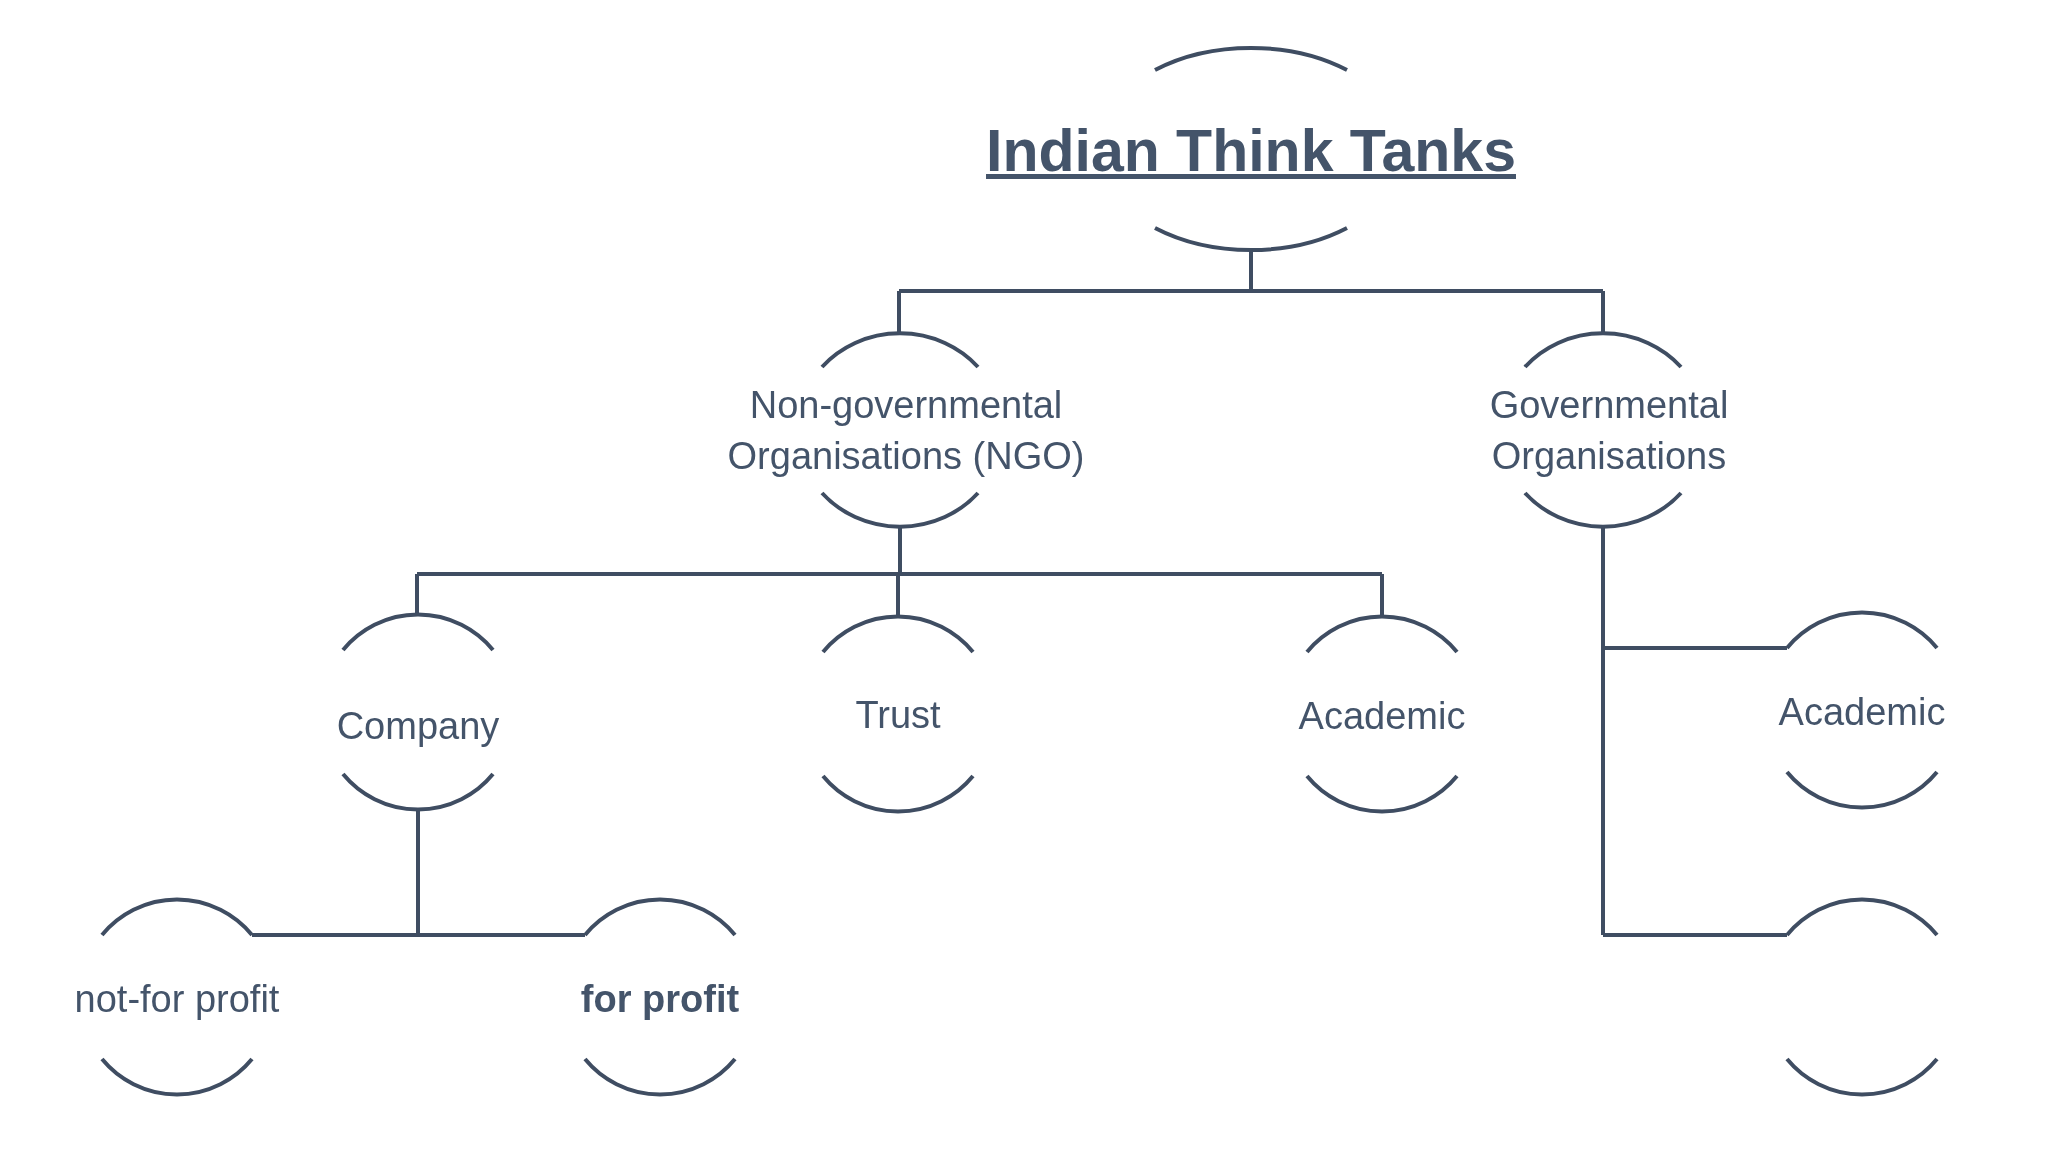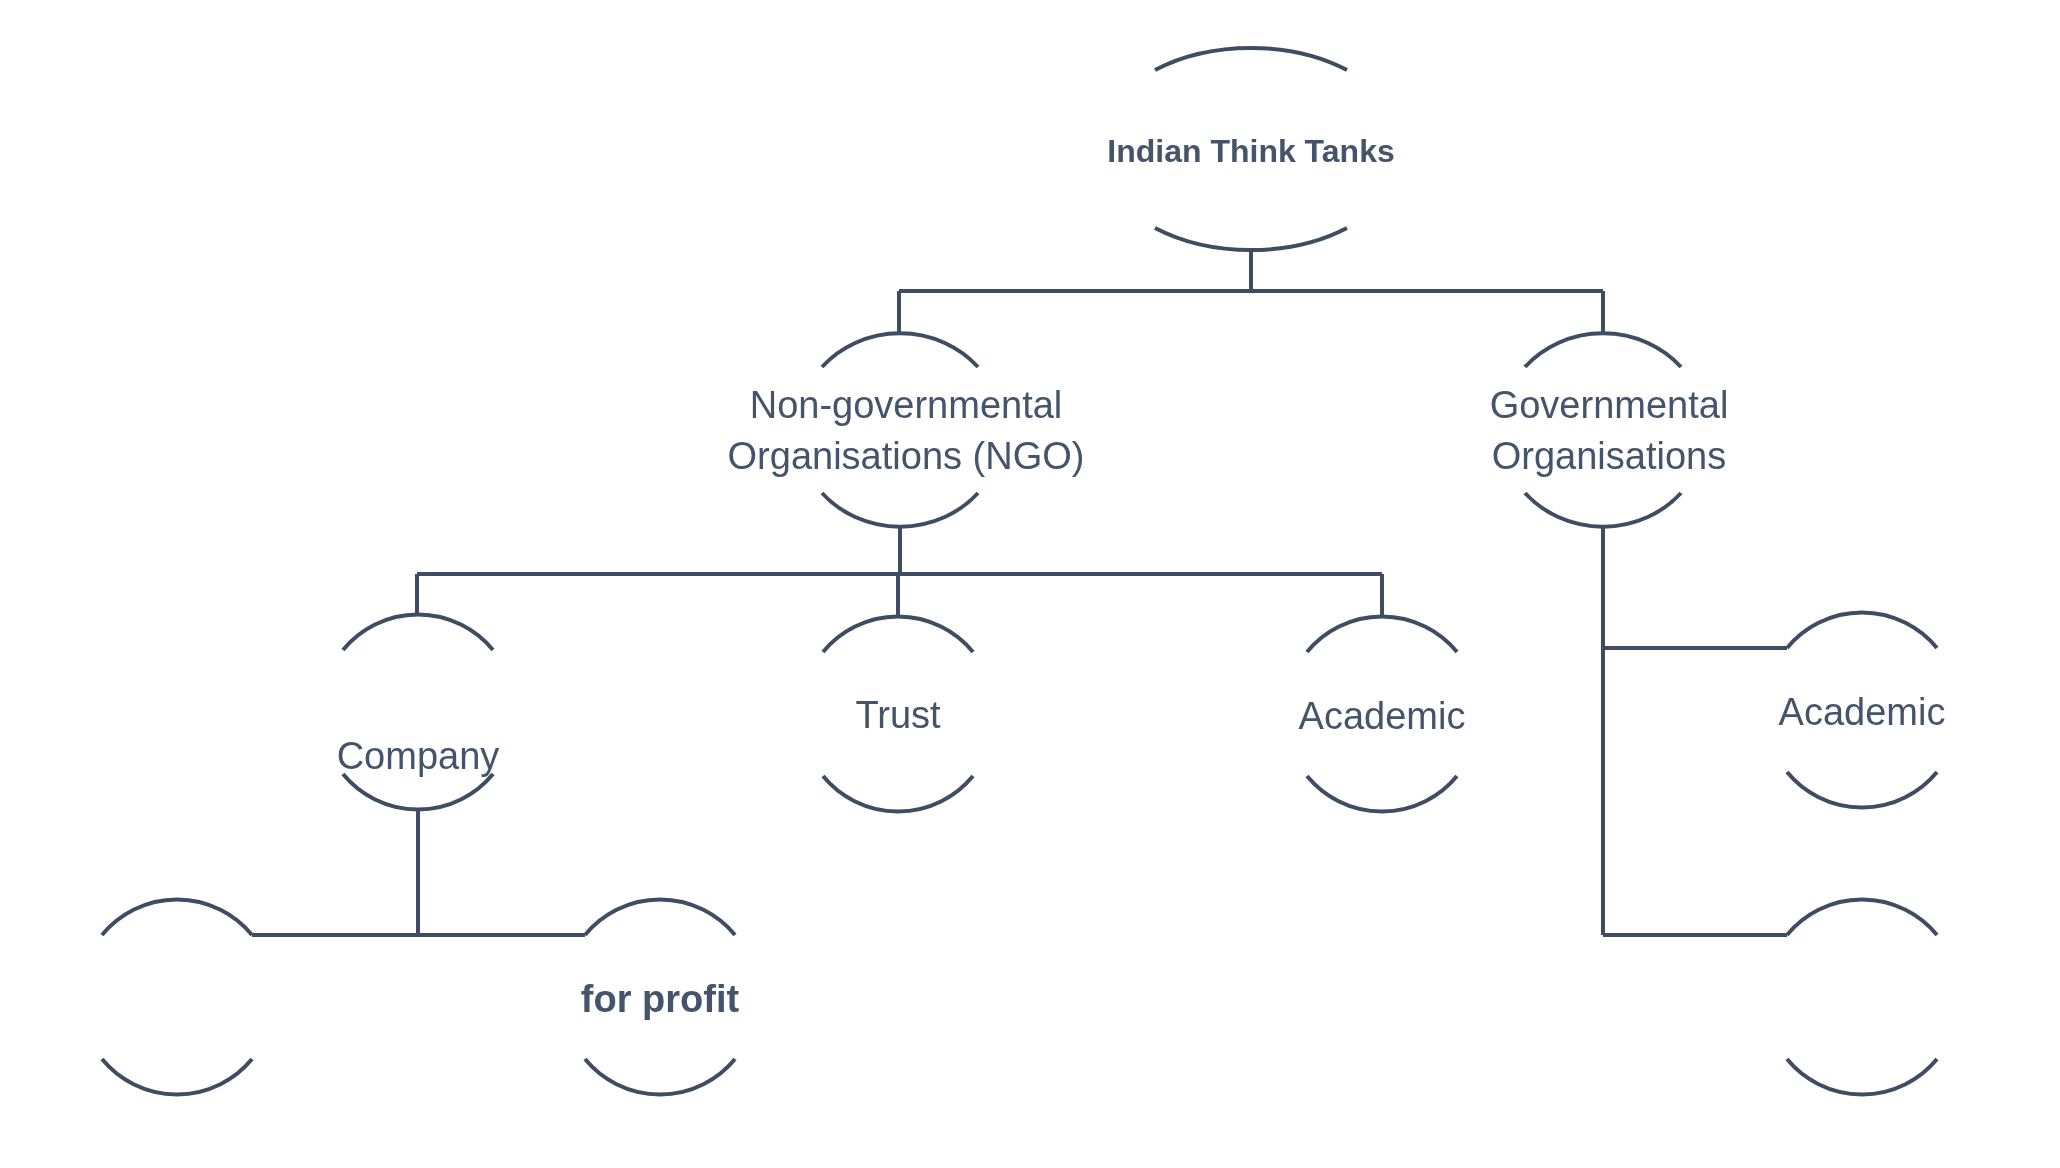--- a/index.html
+++ b/index.html
@@ -30,23 +30,24 @@
   .label {
     position: absolute;
     transform: translate(-50%, -50%);
     color: var(--text-color);
     font-size: 38px;
     line-height: 51px;
     text-align: center;
     white-space: nowrap;
   }
   .label.title {
-    font-size: 32px;
+    font-size: 59px;
     font-weight: bold;
     line-height: 56px;
+    text-decoration: underline;
   }
   .label .line { display: block; margin-left: 12px; }
 </style>
 </head>
 <body>
 
 <div class="stage">
 
   <svg class="diagram-svg" viewBox="0 0 2060 1168" aria-hidden="true">
 
@@ -91,25 +92,26 @@
   <div class="label" style="left:900px; top:431px;">
     <span class="line">Non-governmental</span>
     <span class="line">Organisations (NGO)</span>
   </div>
 
   <div class="label" style="left:1603px; top:431px;">
     <span class="line">Governmental</span>
     <span class="line">Organisations</span>
   </div>
 
-  <div class="label" style="left:418px; top:756px;">Company</div>
+  <div class="label" style="left:418px; top:726px;">Company</div>
 
   <div class="label" style="left:898px; top:715px;">Trust</div>
 
   <div class="label" style="left:1382px; top:716px;">Academic</div>
 
   <div class="label" style="left:1862px; top:712px;">Academic</div>
 
+  <div class="label" style="left:177px; top:999px;">not-for profit</div>
 
   <div class="label" style="left:660px; top:999px;font-weight:bold;">for profit</div>
 
 
 </div>
 
 </body></html>

